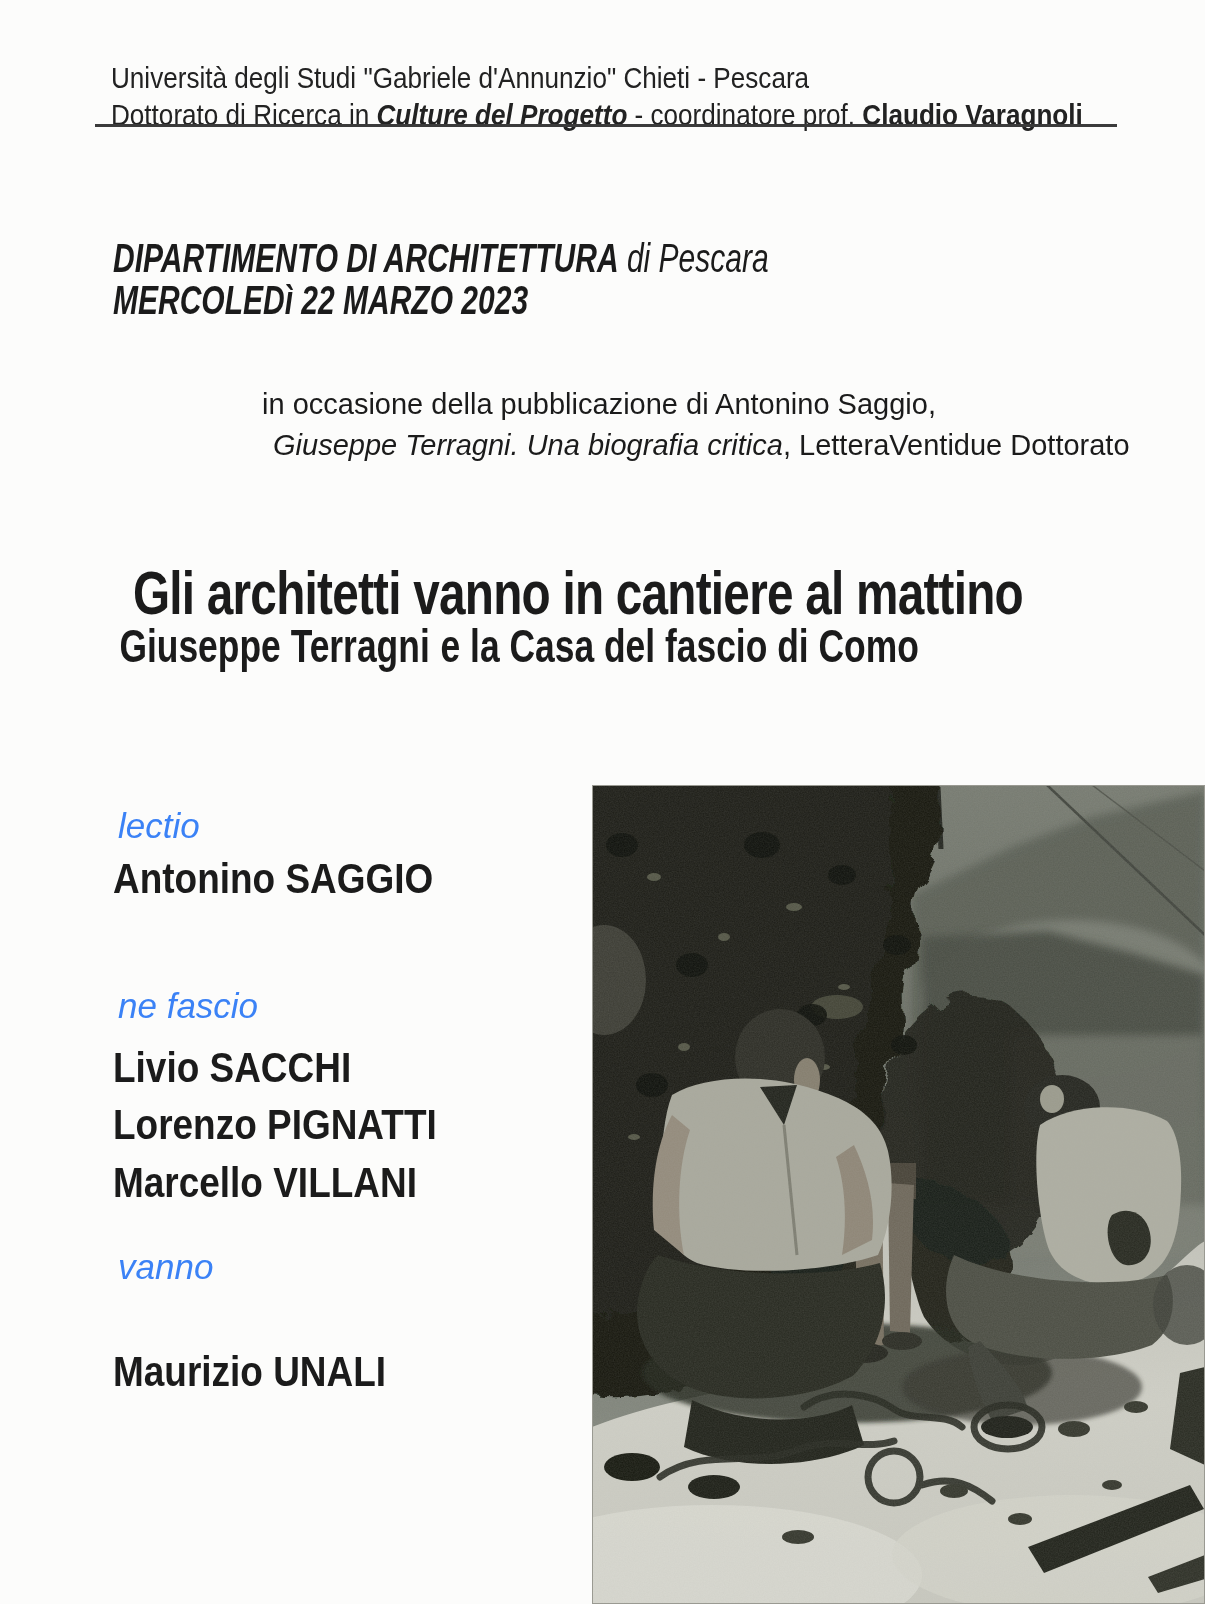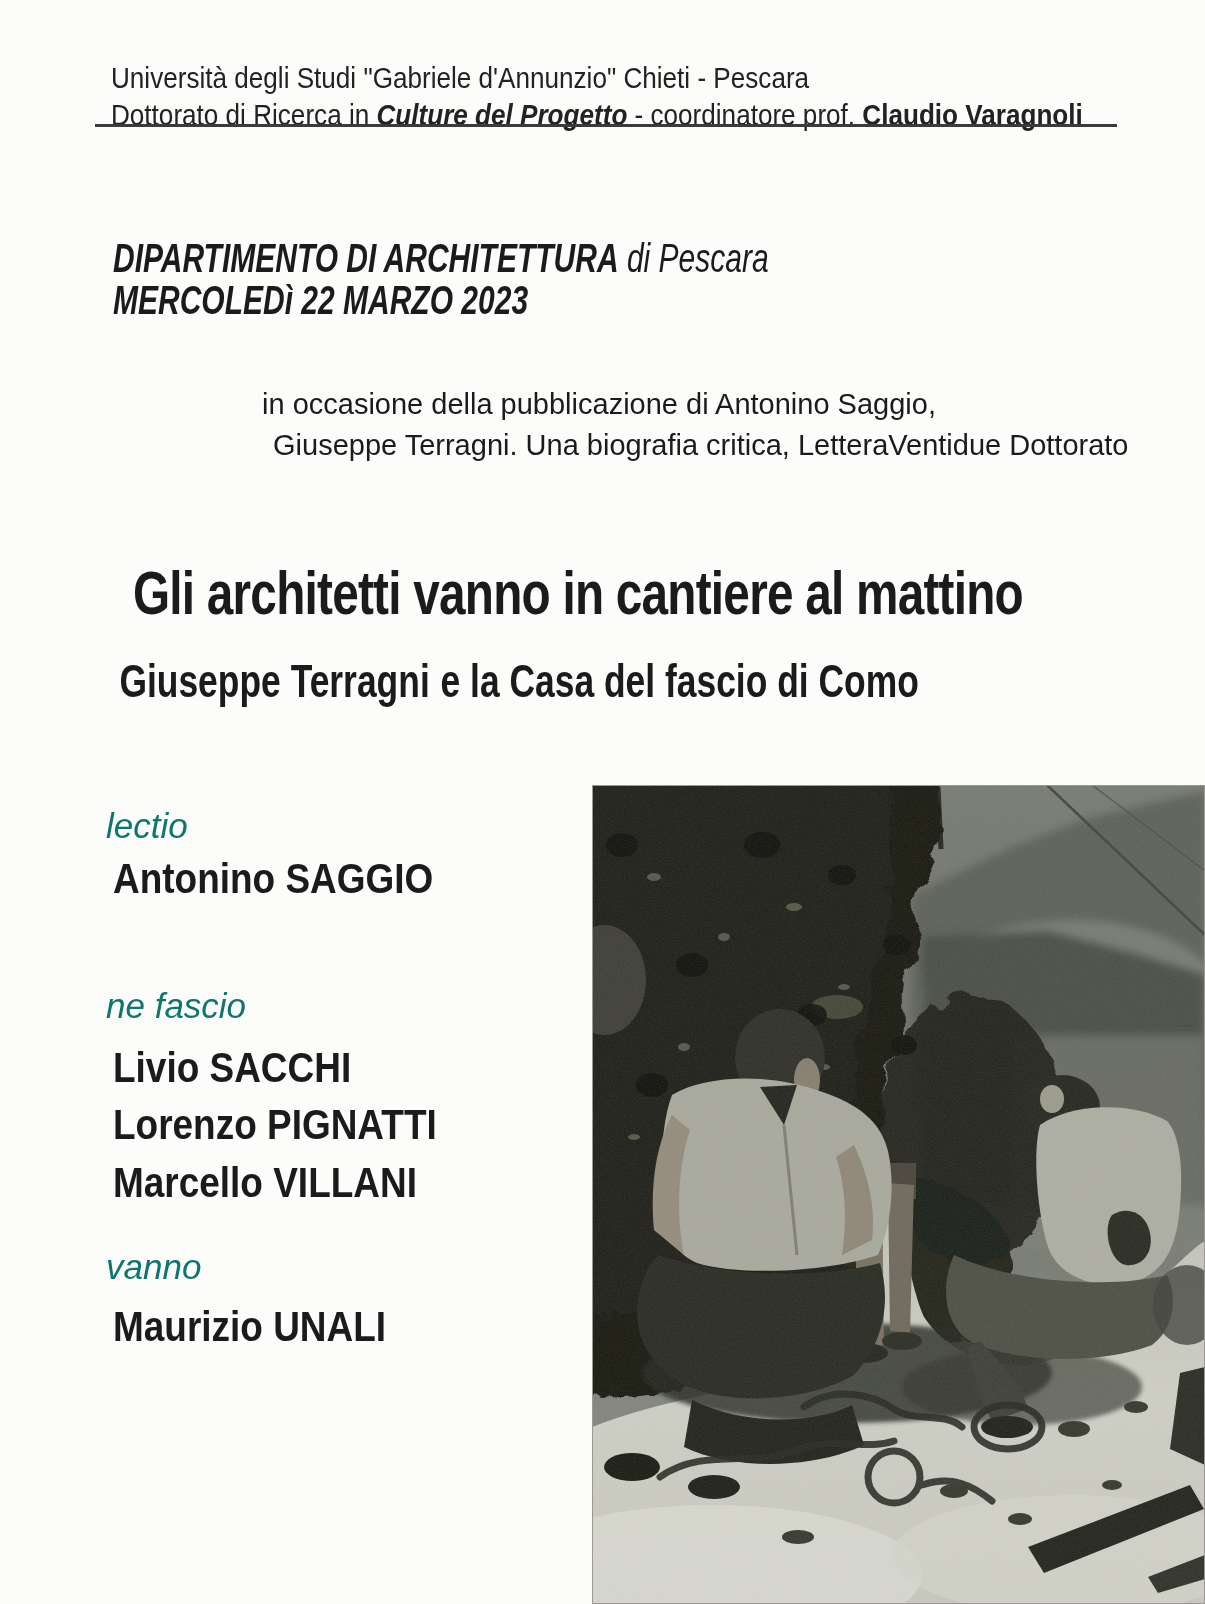--- a/index.html
+++ b/index.html
@@ -13,37 +13,37 @@
   .line { white-space:nowrap; }
   
   .cxl75 { display:inline-block; transform:scaleX(.75); transform-origin:0 50%; }
   .cxl88 { display:inline-block; transform:scaleX(.88); transform-origin:0 50%; }
   .cxl90 { display:inline-block; transform:scaleX(.90); transform-origin:0 50%; }
   .cxc77 { display:inline-block; transform:scaleX(.77); transform-origin:50% 50%; }
 
   .hdr { position:absolute; left:111px; top:60px; font-size:29px; line-height:37px; color:#222; }
   .b  { font-weight:bold; }
   .bi { font-weight:bold; font-style:italic; }
-  .it { }
+  .it { font-style:italic; }
 
   .rule { position:absolute; left:95px; top:124px; width:1022px; height:3px; background:#3b3b3b; }
 
   .dept { position:absolute; left:113px; top:237px; font-size:40px; line-height:42px; font-weight:bold;font-style:italic; }
   .dept .reg { font-weight:normal; }
 
   .occ { position:absolute; left:262px; top:384px; font-size:29px; line-height:41px; }
   .occ .l2 { padding-left:11px; }
 
   .title { position:absolute; left:0; top:562px; width:1002px; text-align:center;
            font-size:62px; line-height:62px; font-weight:bold; letter-spacing:-1px; }
   .subtitle { position:absolute; left:0; top:623px; width:1013px; text-align:center;
-              font-size:46px; line-height:46px; font-weight:bold;margin-top:35px; }
+              font-size:46px; line-height:46px; font-weight:bold; }
   .subtitle .gap { margin-left:14px; }
 
-  .role  { position:absolute; left:106px; font-size:35px; line-height:40px; font-style:italic; color:#0f766e; }
+  .role  { position:absolute; left:118px; font-size:35px; line-height:40px; font-style:italic; color:#3b82f6; }
   .pname { position:absolute; left:113px; font-size:42px; line-height:48px; font-weight:bold;text-align:center; }
 
   .photo { position:absolute; left:592px; top:785px; width:613px; height:819px; }
   .photo svg { display:block; width:100%; height:100%; }
 </style>
 </head>
 <body>
 
 <div class="poster">
 
@@ -70,21 +70,21 @@
 
   <div class="role" style="top:806px"><span>lectio</span></div>
   <div class="pname line" style="top:855px"><span class="cxl88">Antonino SAGGIO</span></div>
 
   <div class="role" style="top:986px"><span>ne fascio</span></div>
   <div class="pname line" style="top:1101px"><span class="cxl88">Lorenzo PIGNATTI</span></div>
   <div class="pname line" style="top:1044px"><span class="cxl88">Livio SACCHI</span></div>
   <div class="pname line" style="top:1159px"><span class="cxl88">Marcello VILLANI</span></div>
 
   <div class="role" style="top:1247px"><span>vanno</span></div>
-  <div class="pname line" style="top:1303px"><span class="cxl88">Maurizio UNALI</span></div>
+  <div class="pname line" style="top:1348px"><span class="cxl88">Maurizio UNALI</span></div>
 
   <div class="photo" role="img" aria-label="Black-and-white photograph: two men seated on rocks at a construction site, wooded cliff and mountains behind">
     <svg viewBox="0 0 613 819">
       <defs>
         <linearGradient id="sky" x1="0" y1="0" x2="0" y2="1">
           <stop offset="0" stop-color="#777b71"></stop>
           <stop offset="0.35" stop-color="#6b6f66"></stop>
           <stop offset="0.7" stop-color="#7e8279"></stop>
           <stop offset="1" stop-color="#8d9187"></stop>
         </linearGradient>

